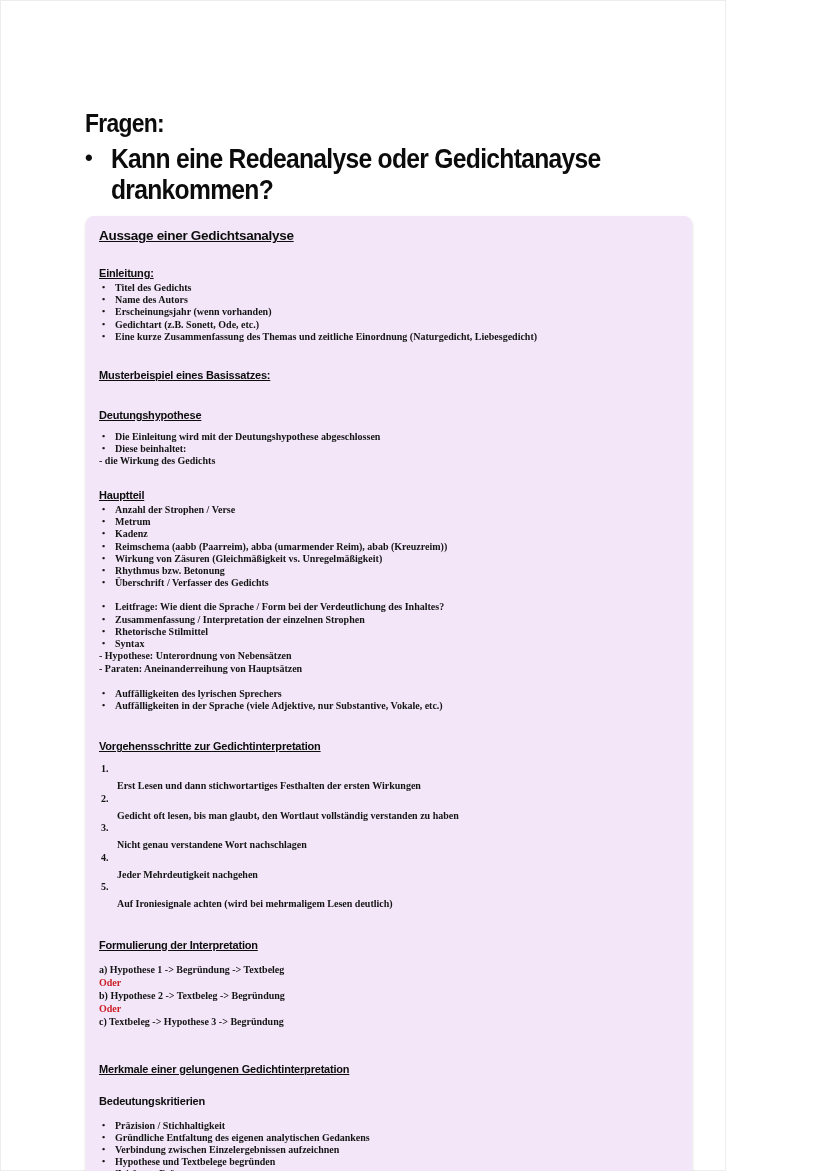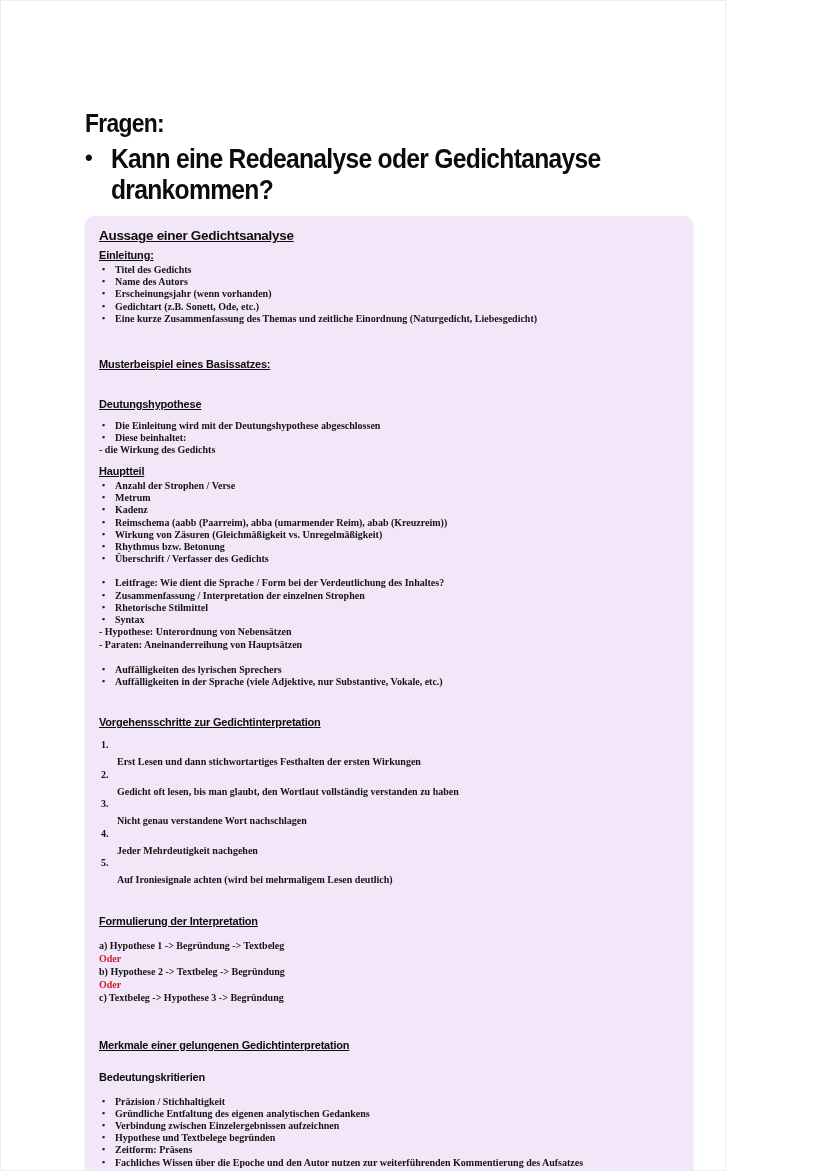--- a/index.html
+++ b/index.html
@@ -61,25 +61,25 @@
   .nlist .tx { flex:1;margin-top:17px; }
   .dash-line { font-size:10px; font-weight:bold; line-height:1.28; }
   .plain-line { font-size:10px; font-weight:bold; line-height:1.32; }
   .line-red { color:#cc2027; }
   .para { font-size:10px; font-weight:bold; line-height:1.4; margin-top:11px; }
   
   .mt-3  { margin-top:3px; }
   .mt-10 { margin-top:10px; }
   .mt-12 { margin-top:12px; }
   .mt-13 { margin-top:13px; }
-  .mt-15 { margin-top:6px; }
+  .mt-15 { margin-top:24px; }
   .mt-20 { margin-top:20px; }
-  .mt-24 { margin-top:8px; }
+  .mt-24 { margin-top:21px; }
   .mt-28 { margin-top:28px; }
-  .mt-30 { margin-top:33px; }
+  .mt-30 { margin-top:26px; }
   .mt-34 { margin-top:34px; }
 </style>
 </head>
 <body>
 
 <div class="page">
 
   <div class="top-heading">
     <div class="fragen">Fragen:</div>
     <div class="question-row">

